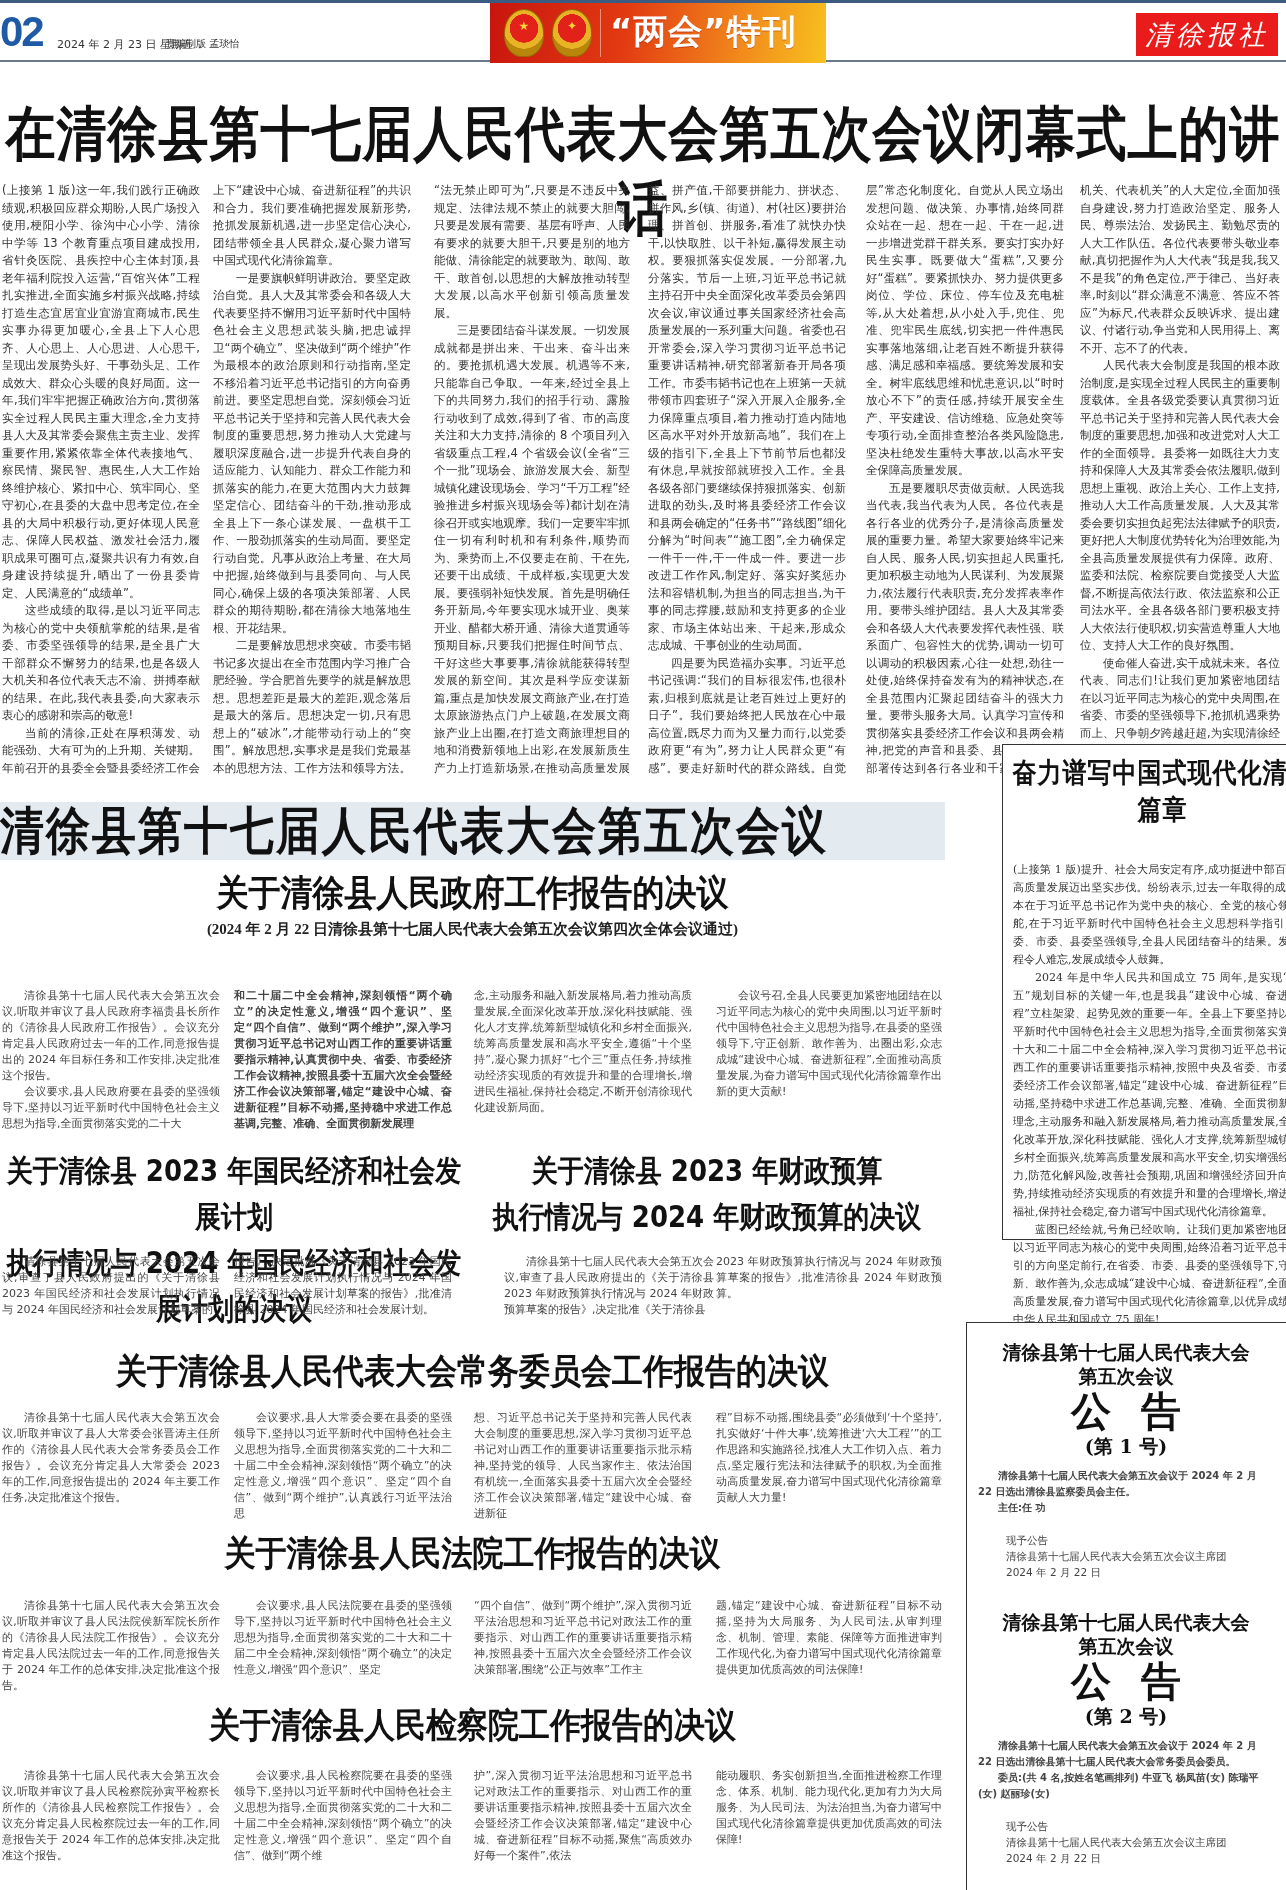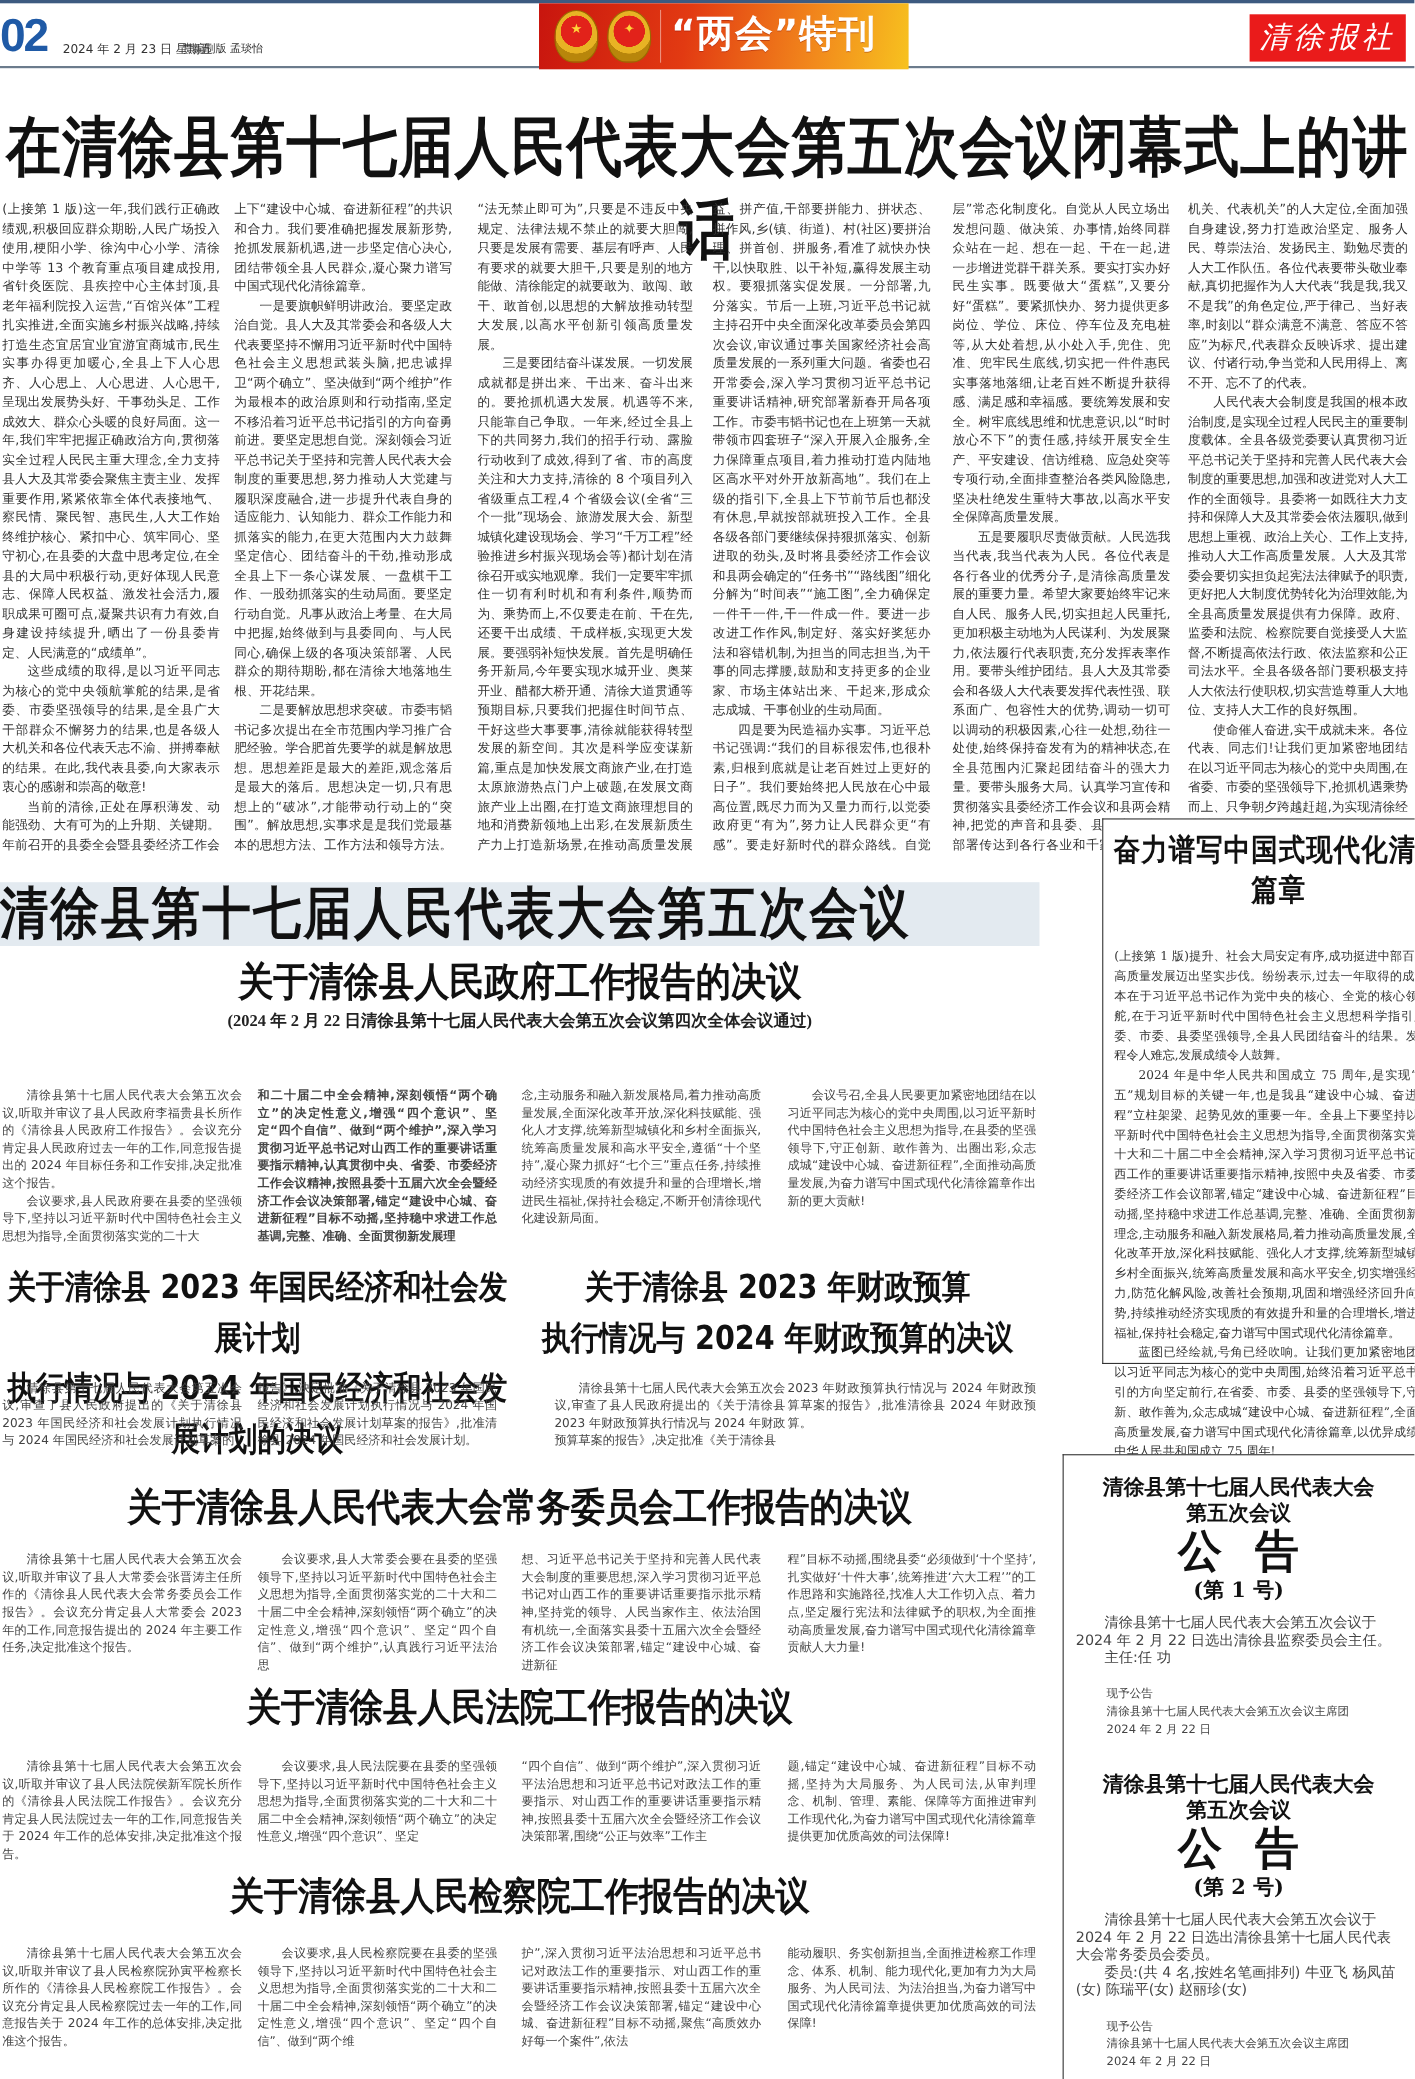--- a/index.html
+++ b/index.html
@@ -42,21 +42,21 @@
   .side-box { position: absolute; border: 1px solid #333; background: #fff; }
   .side-title { text-align: center; font-weight: 700; color: #111; font-size: 24px; margin-top: 14px; letter-spacing: 1px; transform: scaleY(1.15); }
   .side-text { font-family: "DejaVu Serif", serif; font-size: 11px; line-height: 18px; color: #333; text-align: justify; padding: 0 10px; }
   .side-text p { text-indent: 2em; }
   .side-text p.cont { text-indent: 0; }
 
   .notice { position: absolute; left: 966px; width: 320px; }
   .notice-org { text-align: center; font-family: "DejaVu Serif", serif; font-weight: 700; font-size: 19px; line-height: 24px; color: #111; }
   .notice-big { text-align: center; font-weight: 700; font-size: 40px; line-height: 46px; color: #111; letter-spacing: 30px; padding-left: 30px; }
   .notice-num { text-align: center; font-family: "DejaVu Serif", serif; font-weight: 700; font-size: 19px; line-height: 24px; color: #111; }
-  .notice-body { font-size: 13px; line-height: 16px; color: #444; padding: 0 12px 0 12px; margin-top: 10px; }
+  .notice-body { font-size: 10px; line-height: 16px; color: #444; padding: 0 12px 0 12px; margin-top: 10px; font-weight: bold; }
   .notice-body p { text-indent: 2em; }
   .notice-sign { font-size: 10.5px; line-height: 16px; color: #444; padding-left: 40px; margin-top: 16px; }
   .notice-date { padding-right: 40px; }
 </style>
 </head>
 <body>
 
 <div class="masthead">
   <div class="page-no">02</div>
   <div class="pub-date">2024 年 2 月 23 日  星期五</div>

